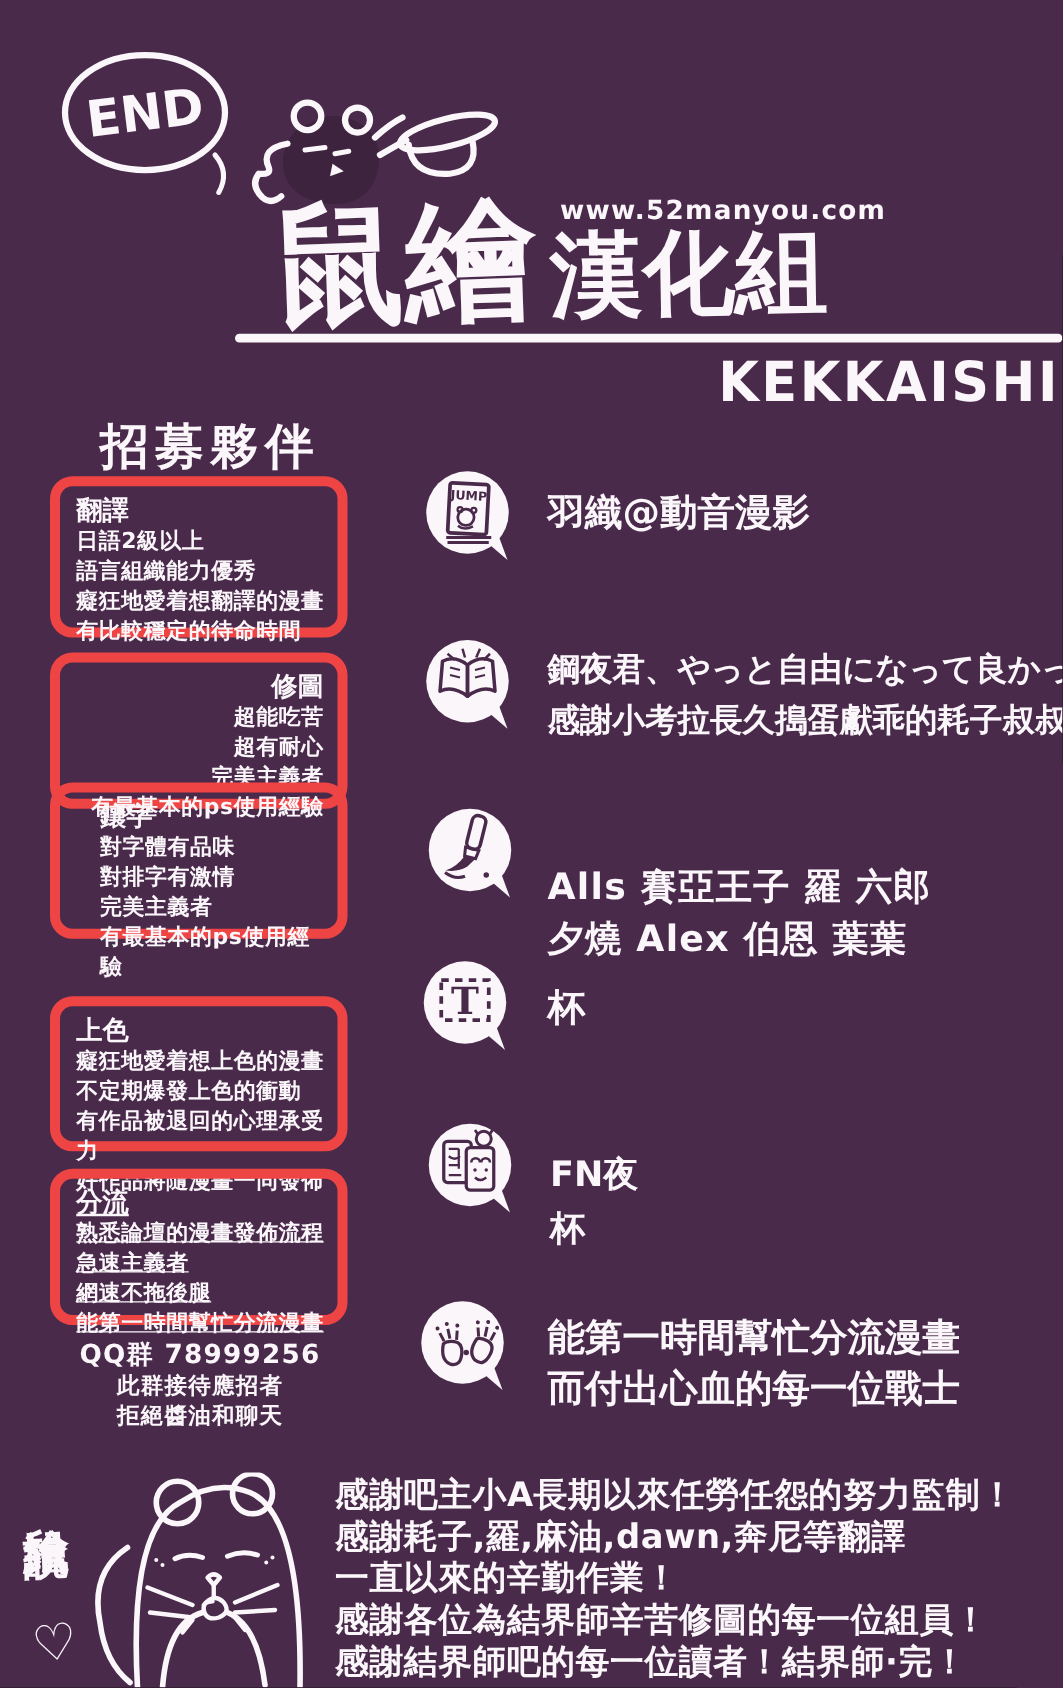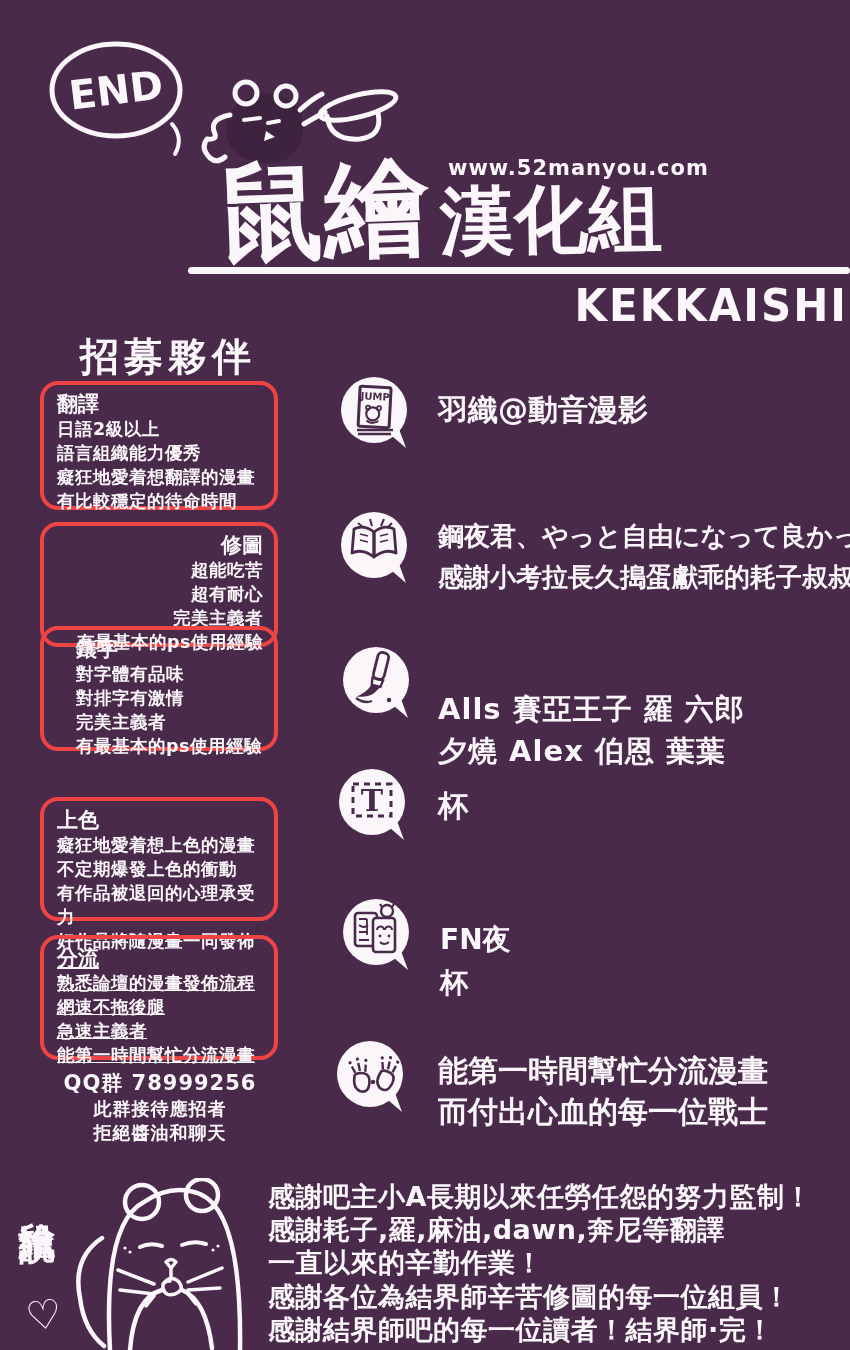--- a/index.html
+++ b/index.html
@@ -18,21 +18,21 @@
   .site-url{left:448px;top:156px;font-size:21px;letter-spacing:1px;}
   .title-main{left:218px;top:158px;font-size:106px;line-height:1;transform:rotate(-2deg);}
   .title-sub{left:440px;top:182px;font-size:74px;line-height:1;transform:rotate(-1deg);}
   .title-rule{left:188px;top:267px;right:0;height:7px;background:#faf6fa;border-radius:4px;}
   .series-title{right:2px;top:281px;font-size:42px;letter-spacing:2px;transform:scaleY(1.05);}
 
   
   .recruit-heading{left:80px;top:330px;font-size:39px;letter-spacing:5px;}
   .rbox{
     left:40px;width:238px;box-sizing:border-box;
-    border:4px solid #ef4444;border-radius:18px;
+    border:8px solid #ef4444;border-radius:18px;
     padding:6px 11px 8px 13px;
   }
   .rbox .rtitle{font-size:21px;line-height:26px;}
   .rbox .rline{font-size:17.5px;line-height:24px;letter-spacing:.5px;}
   .rbox1{top:381px;height:129px;}
   .rbox2{top:522px;height:125px;text-align:right;}
   .rbox3{top:626px;height:125px;padding-left:32px;}
   .rbox4{top:797px;height:124px;}
   .rbox5{top:935px;height:125px;text-decoration:underline;}
   .qq-block{left:40px;top:1070px;width:240px;text-align:center;}
@@ -121,22 +121,22 @@
     <div class="rtitle">上色</div>
     <div class="rline">癡狂地愛着想上色的漫畫</div>
     <div class="rline">不定期爆發上色的衝動</div>
     <div class="rline">有作品被退回的心理承受力</div>
     <div class="rline">好作品將隨漫畫一同發佈</div>
   </div>
 
   <div class="abs rbox rbox5">
     <div class="rtitle">分流</div>
     <div class="rline">熟悉論壇的漫畫發佈流程</div>
+    <div class="rline">急速主義者</div>
     <div class="rline">網速不拖後腿</div>
-    <div class="rline">急速主義者</div>
     <div class="rline">能第一時間幫忙分流漫畫</div>
   </div>
 
   <div class="abs qq-block">
     <div class="qq-l1">QQ群 78999256</div>
     <div class="qq-l2">此群接待應招者</div>
     <div class="qq-l2">拒絕醬油和聊天</div>
   </div>
 
   <svg class="abs cicon c1-icon" viewBox="0 0 74 74">

